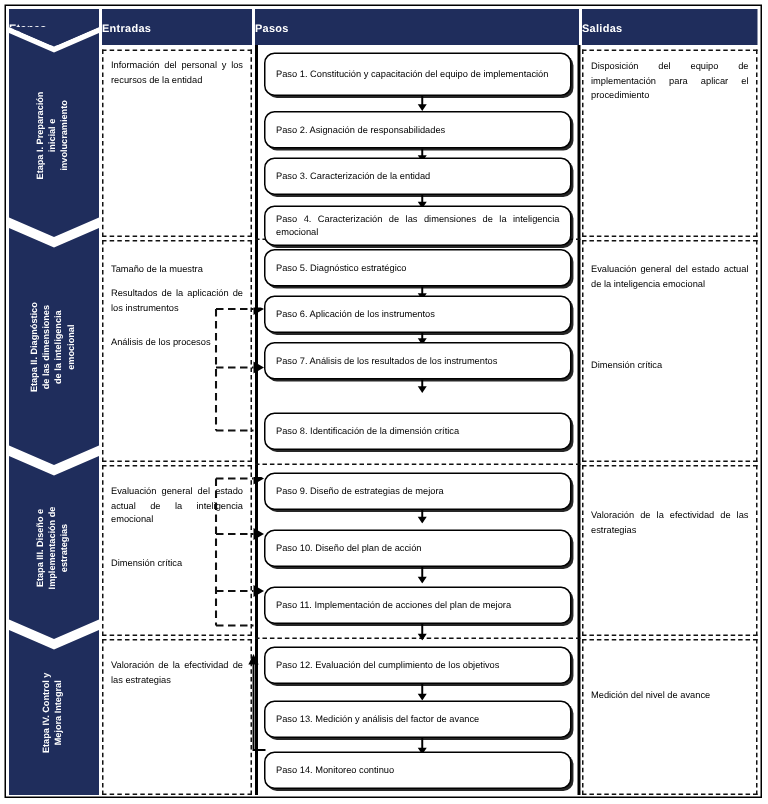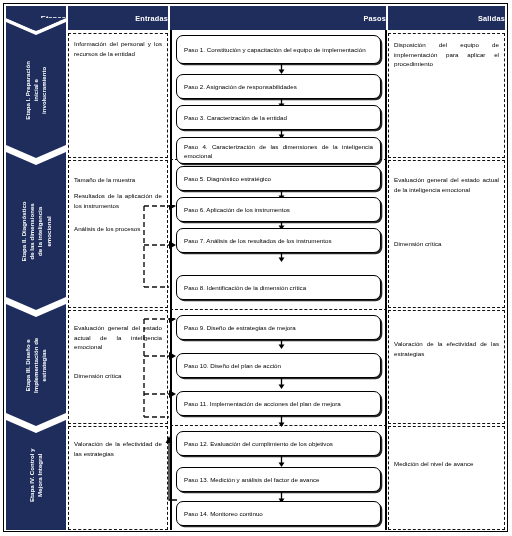--- a/index.html
+++ b/index.html
@@ -26,21 +26,21 @@
 
   
   .hdr{
     position:absolute;
     background:#1f2d5c;
     color:#ffffff;
     font-size:7.3px;
     font-weight:bold;
     display:flex;
     align-items:center;
-    justify-content:flex-end;
+    justify-content:flex-start;
     letter-spacing:.2px;
     box-sizing:border-box;
   }
   .hdr-etapas{ left:6px;  top:6px;  width:60px;  height:24px;}
   .hdr-entradas{left:68px; top:6px;  width:100px; height:24px;}
   .hdr-pasos{  left:170px;top:6px;  width:216px; height:24px;}
   .hdr-salidas{left:388px;top:6px;  width:117px; height:24px;}
 
   
   .hdr-etapas-notch{

